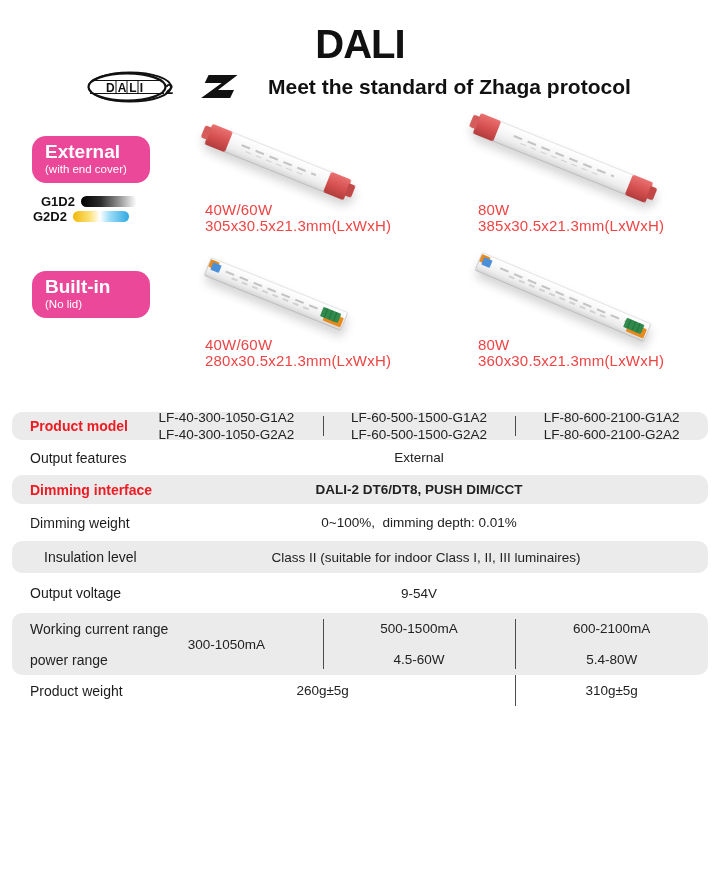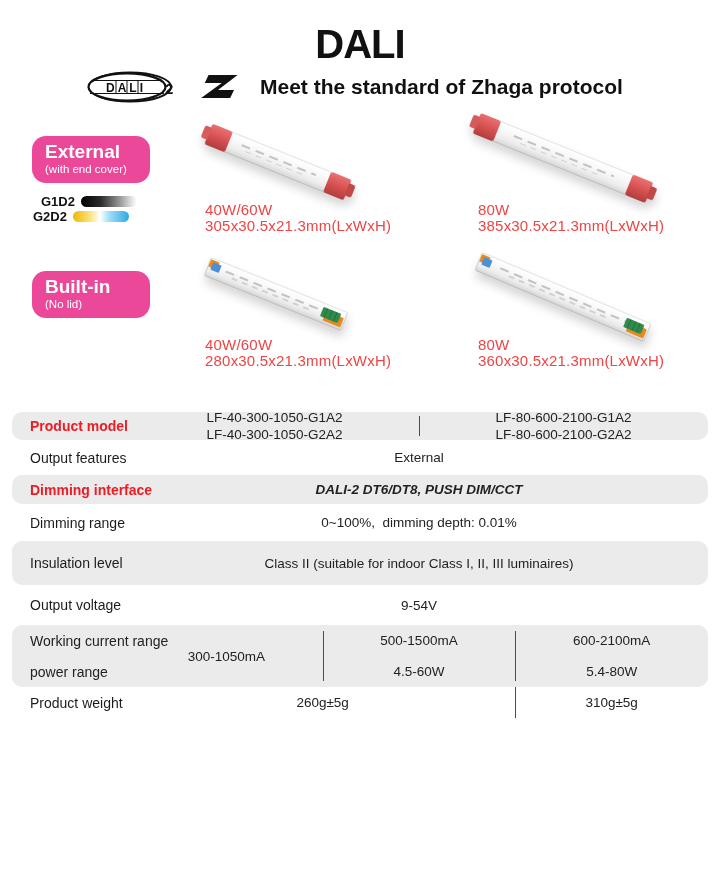--- a/index.html
+++ b/index.html
@@ -6,21 +6,21 @@
   html,body { background:#ffffff; }
   body { font-family:"Liberation Sans","DejaVu Sans",sans-serif; color:#1a1a1a; }
   .page { position:relative; width:720px; height:869px; background:#fff; overflow:hidden; }
 
   
   .title { position:absolute; top:22px; left:0; width:720px; text-align:center;
            font-size:40px; font-weight:800; letter-spacing:-1px; color:#111; }
   .protocol-row { position:absolute; top:70px; left:86px; height:34px; display:flex; align-items:center; }
   .dali2-logo { display:block; }
   .zhaga-logo { display:block; margin-left:22px; }
-  .subtitle { margin-left:20px; font-size:21px; font-weight:700; color:#111; white-space:nowrap; }
+  .subtitle { margin-left:28px; font-size:21px; font-weight:700; color:#111; white-space:nowrap; }
 
   
   .badge { position:absolute; left:32px; background:#ec4899; color:#fff; border-radius:14px;
            padding:5px 13px 7px; min-width:118px; }
   .badge .b-title { font-size:19px; font-weight:800; line-height:22px; }
   .badge .b-sub { font-size:11.5px; font-weight:400; line-height:13px; }
   .badge.external { top:136px; }
   .badge.builtin { top:271px; }
 
   
@@ -59,24 +59,24 @@
   
   .spec { position:absolute; left:12px; top:412px; width:696px; font-size:13.5px; color:#222; }
   .srow { display:flex; align-items:center; position:relative; }
   .srow.gray { background:#ebebeb; border-radius:10px; }
   .lbl { width:118px; flex:none; padding-left:18px; font-size:14px; color:#1c1c1c; white-space:nowrap; }
   .lbl.red { color:#ed1c24; font-weight:700; }
   .vals { flex:1; display:flex; align-self:stretch; }
   .vcol { flex:1; display:flex; flex-direction:column; justify-content:center; text-align:center; position:relative; }
   .vcol.div::before { content:''; position:absolute; left:0; top:4px; bottom:4px; width:1px; background:#4d4d4d; }
   .full { flex:1; display:flex; align-items:center; justify-content:center; text-align:center; }
-  .bold { font-weight:700;font-style:italic; }
+  .bold { font-weight:700; }
   .model-line { line-height:17px; white-space:nowrap; }
   .r1 { height:28px; } .r2 { height:35px;justify-content:center; } .r3 { height:29px; } .r4 { height:37px; }
-  .r5 { height:44px; } .r6 { height:40px; } .r7 { height:62px; } .r8 { height:31px; }
+  .r5 { height:32px;padding-left:14px; } .r6 { height:40px; } .r7 { height:62px; } .r8 { height:31px; }
   .r7 .lbl-stack { width:118px; flex:none; display:flex; flex-direction:column; align-self:stretch; }
   .r7 .lbl-stack div { height:31px; display:flex; align-items:center; padding-left:18px; font-size:14px; white-space:nowrap; }
   .r7 .vcol div { height:31px; display:flex; align-items:center; justify-content:center; }
   .r7 .vcol.div::before { top:6px; bottom:6px; }
   .r8 .wspan { flex:2; display:flex; align-items:center; justify-content:center; }
   .r8 .wlast { flex:1; display:flex; align-items:center; justify-content:center; position:relative; }
   .r8 .wlast::before { content:''; position:absolute; left:0; top:0; bottom:0; width:1px; background:#4d4d4d; }
 </style>
 </head>
 <body>
@@ -167,20 +167,24 @@
   <div class="spec">
 
     <div class="srow gray r1">
       <div class="lbl red">Product model</div>
       <div class="vals">
         <div class="vcol">
           <div class="model-line">LF-40-300-1050-G1A2</div>
           <div class="model-line">LF-40-300-1050-G2A2</div>
         </div>
         <div class="vcol div">
+          <div class="model-line">LF-60-500-1500-G1A2</div>
+          <div class="model-line">LF-60-500-1500-G2A2</div>
+        </div>
+        <div class="vcol div">
           <div class="model-line">LF-80-600-2100-G1A2</div>
           <div class="model-line">LF-80-600-2100-G2A2</div>
         </div>
       </div>
     </div>
 
     <div class="srow r2">
       <div class="lbl">Output features</div>
       <div class="vals">
           <div class="full">External</div>
@@ -188,21 +192,21 @@
     </div>
 
     <div class="srow gray r3">
       <div class="lbl red">Dimming interface</div>
       <div class="vals">
           <div class="full bold">DALI-2 DT6/DT8, PUSH DIM/CCT</div>
         </div>
     </div>
 
     <div class="srow r4">
-      <div class="lbl">Dimming range</div>
+      <div class="lbl">Dimming weight</div>
       <div class="vals">
           <div class="full">0~100%,&nbsp; dimming depth: 0.01%</div>
         </div>
     </div>
 
     <div class="srow gray r5">
       <div class="lbl">Insulation level</div>
       <div class="vals">
           <div class="full">Class II (suitable for indoor Class I, II, III luminaires)</div>
         </div>

